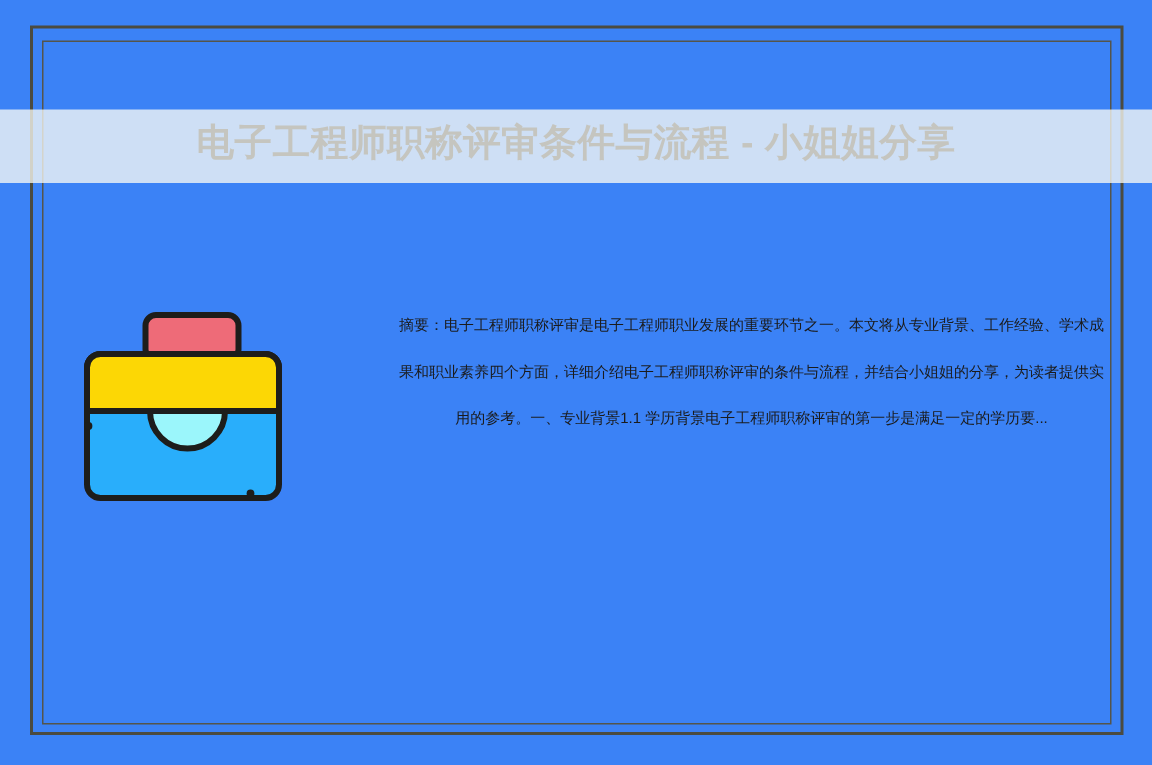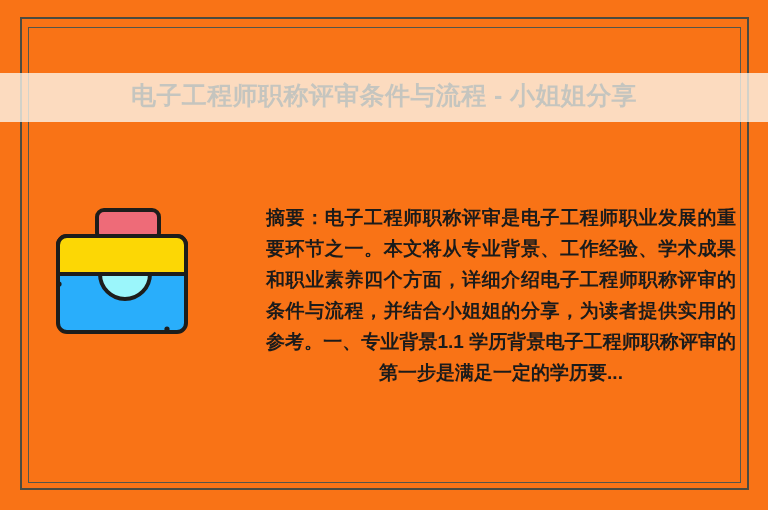--- a/index.html
+++ b/index.html
@@ -13,21 +13,21 @@
     background: #fdfdf5;
     font-family: "Liberation Sans", "DejaVu Sans", sans-serif;
     overflow: hidden;
   }
 
   
   #page {
     position: relative;
     width: 768px;
     height: 510px;
-    background: #f97316;
+    background: #3b82f6;
   }
 
   .frame-outer {
     position: absolute;
     left: 20px;
     top: 17px;
     width: 729px;
     height: 473px;
     border: 2px solid #4b4b40;
     box-sizing: border-box;
@@ -93,23 +93,23 @@
     width: 160px;
     height: 145px;
   }
 
   
   .summary {
     position: absolute;
     left: 266px;
     top: 12px;
     width: 470px;
-    font-size: 19px;
+    font-size: 10px;
     line-height: 31px;
-    font-weight: bold;
+    font-weight: normal;
     color: #1b1b1b;
     text-align: justify;
     text-align-last: center;
     text-justify: inter-character;
     word-break: break-all;
   }
 </style>
 </head>
 <body>
 

